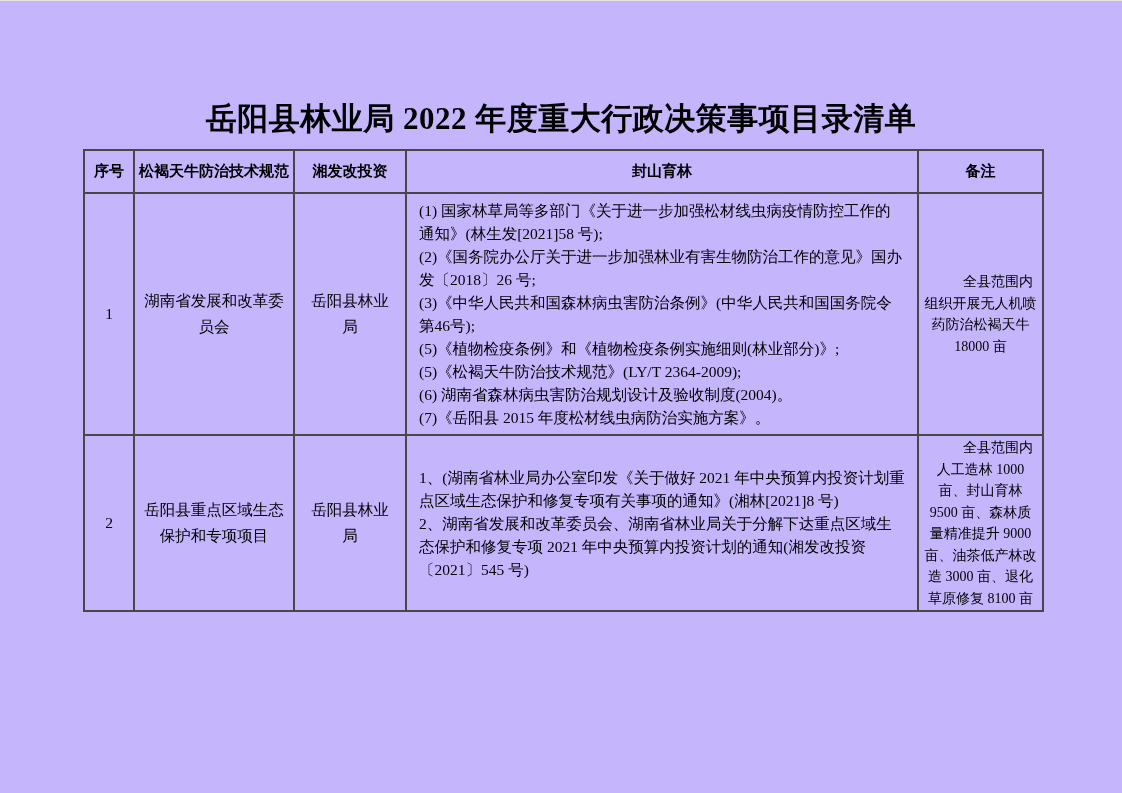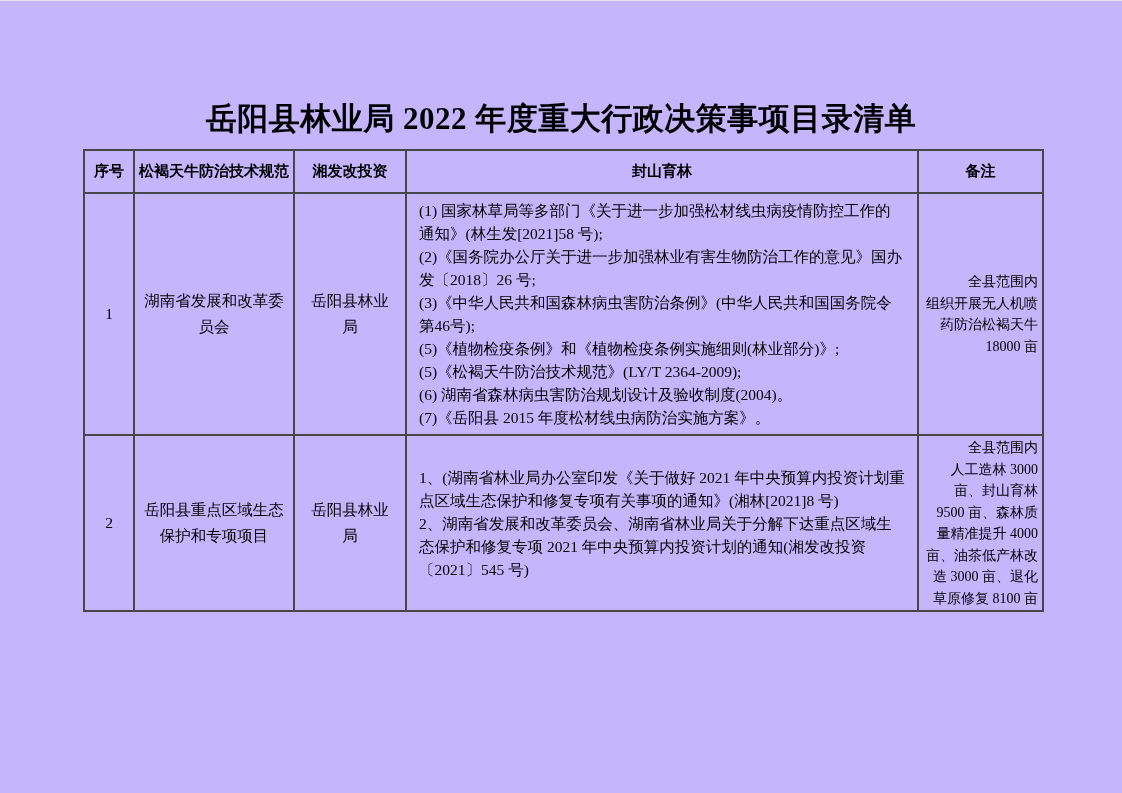--- a/index.html
+++ b/index.html
@@ -70,21 +70,21 @@
     text-align: left;
   }
   td.c-remark {
     vertical-align: middle;
     font-size: 14px;
     padding: 1px 4px;
   }
   .remark-text {
     line-height: 21.5px;
     text-indent: 2.5em;
-    text-align: right;
+    text-align: center;
   }
 </style>
 </head>
 <body>
 
 <div class="page">
 
   <h1 class="doc-title">岳阳县林业局 2022 年度重大行政决策事项目录清单</h1>
 
   <table class="doc-table">
@@ -128,19 +128,19 @@
         <td class="c-center">2</td>
         <td class="c-center">岳阳县重点区域生态保护和专项项目</td>
         <td class="c-center">岳阳县林业局</td>
         <td class="c-basis">
           <div>
               <div class="basis-line">1、(湖南省林业局办公室印发《关于做好 2021 年中央预算内投资计划重点区域生态保护和修复专项有关事项的通知》(湘林[2021]8 号)</div>
               <div class="basis-line">2、湖南省发展和改革委员会、湖南省林业局关于分解下达重点区域生态保护和修复专项 2021 年中央预算内投资计划的通知(湘发改投资〔2021〕545 号)</div>
             </div>
         </td>
         <td class="c-remark">
-          <div class="remark-text">全县范围内人工造林 3000 亩、封山育林 9500 亩、森林质量精准提升 4000 亩、油茶低产林改造 3000 亩、退化草原修复 8100 亩</div>
+          <div class="remark-text">全县范围内人工造林 1000 亩、封山育林 9500 亩、森林质量精准提升 9000 亩、油茶低产林改造 3000 亩、退化草原修复 8100 亩</div>
         </td>
       </tr>
     </tbody>
   </table>
 
 </div>
 
 </body></html>

